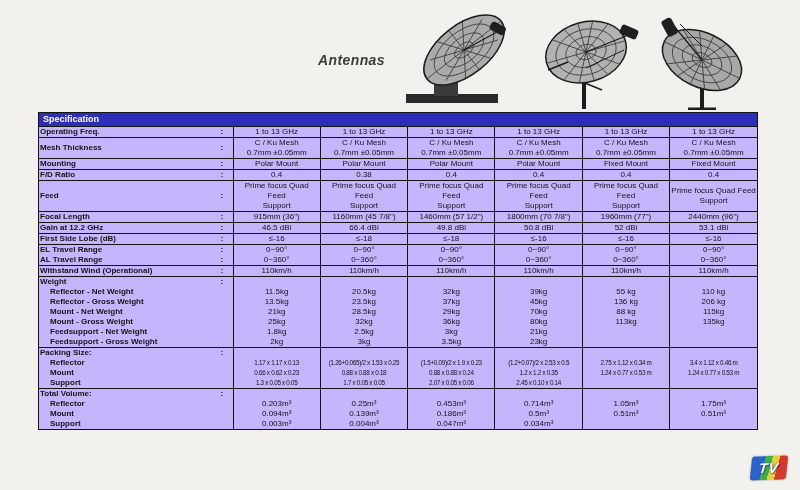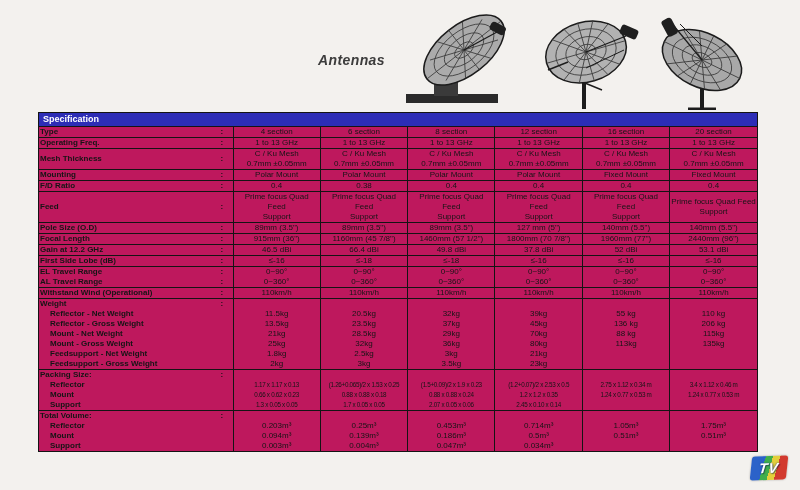--- a/index.html
+++ b/index.html
@@ -2,21 +2,21 @@
 <html><head>
 <meta charset="utf-8">
 <style>
   html,body{margin:0;padding:0;background:#e9e7e4;}
   .page{position:relative;width:800px;height:490px;background:#f3f1ee;overflow:hidden;
         font-family:"Liberation Sans",sans-serif;color:#151515;}
   .hero-title{position:absolute;left:318px;top:52px;font-size:14px;font-weight:bold;
               font-style:italic;color:#3c3c3c;letter-spacing:.4px;}
   .dish{position:absolute;}
   .spec-wrap{position:absolute;left:38px;top:112px;width:718px;border:1px solid #141414;
-             background:#be185d;}
+             background:#c4b5fd;}
   .spec-bar{height:13px;background:#2d2db6;border-bottom:1px solid #141414;
             display:flex;align-items:center;}
   .spec-bar span{color:#ffffff;font-size:9px;font-weight:bold;padding-left:4px;line-height:13px;}
   table.spec{border-collapse:collapse;table-layout:fixed;width:100%;}
   table.spec td{padding:0 1px;font-size:8px;line-height:10px;vertical-align:middle;overflow:hidden;}
   td.lbl{font-weight:bold;text-align:left;padding-left:4px;white-space:nowrap;}
   td.lbl.ind{padding-left:11px;}
   td.col{text-align:center;font-weight:bold;}
   td.val{text-align:center;border-left:1px solid #141414;white-space:pre-line;}
   tr.sep td{border-bottom:1px solid #141414;}
@@ -107,30 +107,20 @@
           <col style="width:22px">
         <col>
           <col>
           <col>
           <col>
           <col>
           <col>
       </colgroup>
       <tbody id="spec-rows">
           <tr class="sep">
-            <td class="lbl">Type</td>
-            <td class="col">:</td>
-            <td class="val">4 section</td>
-            <td class="val">6 section</td>
-            <td class="val">8 section</td>
-            <td class="val">12 section</td>
-            <td class="val">16 section</td>
-            <td class="val">20 section</td>
-          </tr>
-          <tr class="sep">
             <td class="lbl">Operating Freq.</td>
             <td class="col">:</td>
             <td class="val">1 to 13 GHz</td>
             <td class="val">1 to 13 GHz</td>
             <td class="val">1 to 13 GHz</td>
             <td class="val">1 to 13 GHz</td>
             <td class="val">1 to 13 GHz</td>
             <td class="val">1 to 13 GHz</td>
           </tr>
           <tr class="sep">
@@ -179,46 +169,36 @@
             <td class="val">Prime focus Quad Feed
 Support</td>
             <td class="val">Prime focus Quad Feed
 Support</td>
             <td class="val">Prime focus Quad Feed
 Support</td>
             <td class="val">Prime focus Quad Feed
 Support</td>
           </tr>
           <tr class="sep">
-            <td class="lbl">Pole Size (O.D)</td>
-            <td class="col">:</td>
-            <td class="val">89mm (3.5")</td>
-            <td class="val">89mm (3.5")</td>
-            <td class="val">89mm (3.5")</td>
-            <td class="val">127 mm (5")</td>
-            <td class="val">140mm (5.5")</td>
-            <td class="val">140mm (5.5")</td>
-          </tr>
-          <tr class="sep">
             <td class="lbl">Focal Length</td>
             <td class="col">:</td>
             <td class="val">915mm (36")</td>
             <td class="val">1160mm (45 7/8")</td>
             <td class="val">1460mm (57 1/2")</td>
             <td class="val">1800mm (70 7/8")</td>
             <td class="val">1960mm (77")</td>
             <td class="val">2440mm (96")</td>
           </tr>
           <tr class="sep">
             <td class="lbl">Gain at 12.2 GHz</td>
             <td class="col">:</td>
             <td class="val">46.5 dBi</td>
             <td class="val">66.4 dBi</td>
             <td class="val">49.8 dBi</td>
-            <td class="val">37.8 dBi</td>
+            <td class="val">50.8 dBi</td>
             <td class="val">52 dBi</td>
             <td class="val">53.1 dBi</td>
           </tr>
           <tr class="sep">
             <td class="lbl">First Side Lobe (dB)</td>
             <td class="col">:</td>
             <td class="val">≤-16</td>
             <td class="val">≤-18</td>
             <td class="val">≤-18</td>
             <td class="val">≤-16</td>

